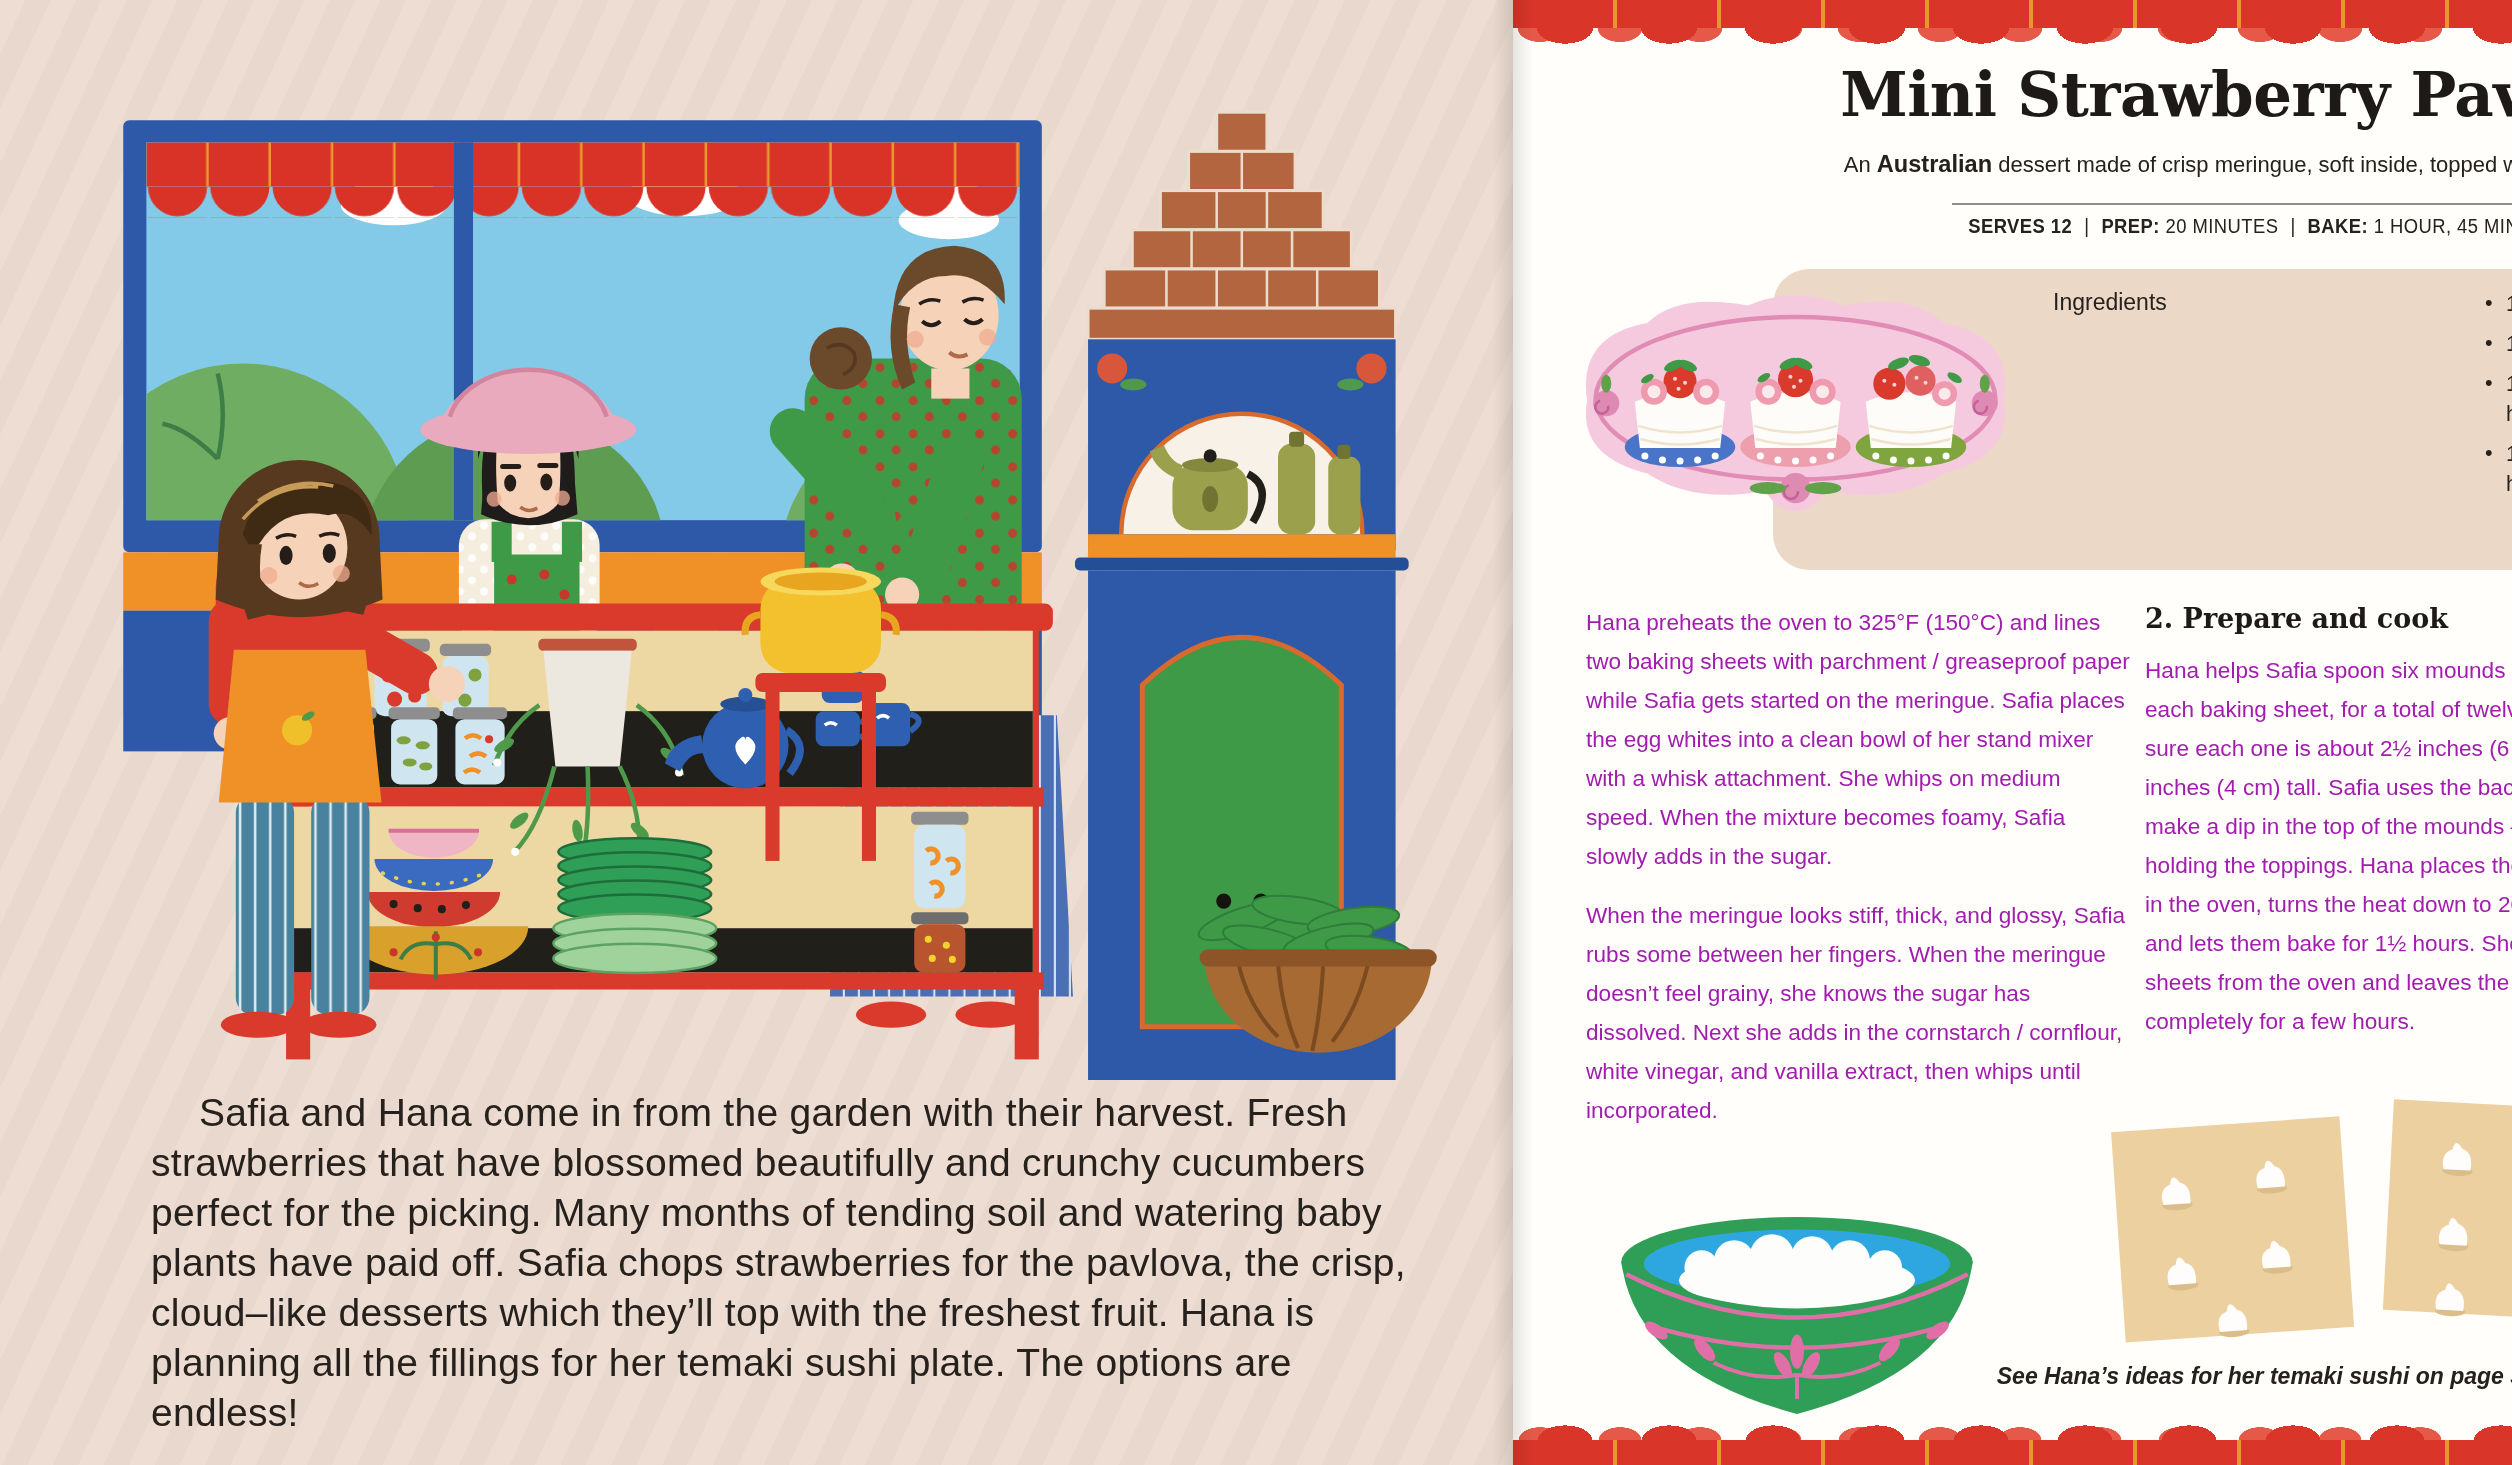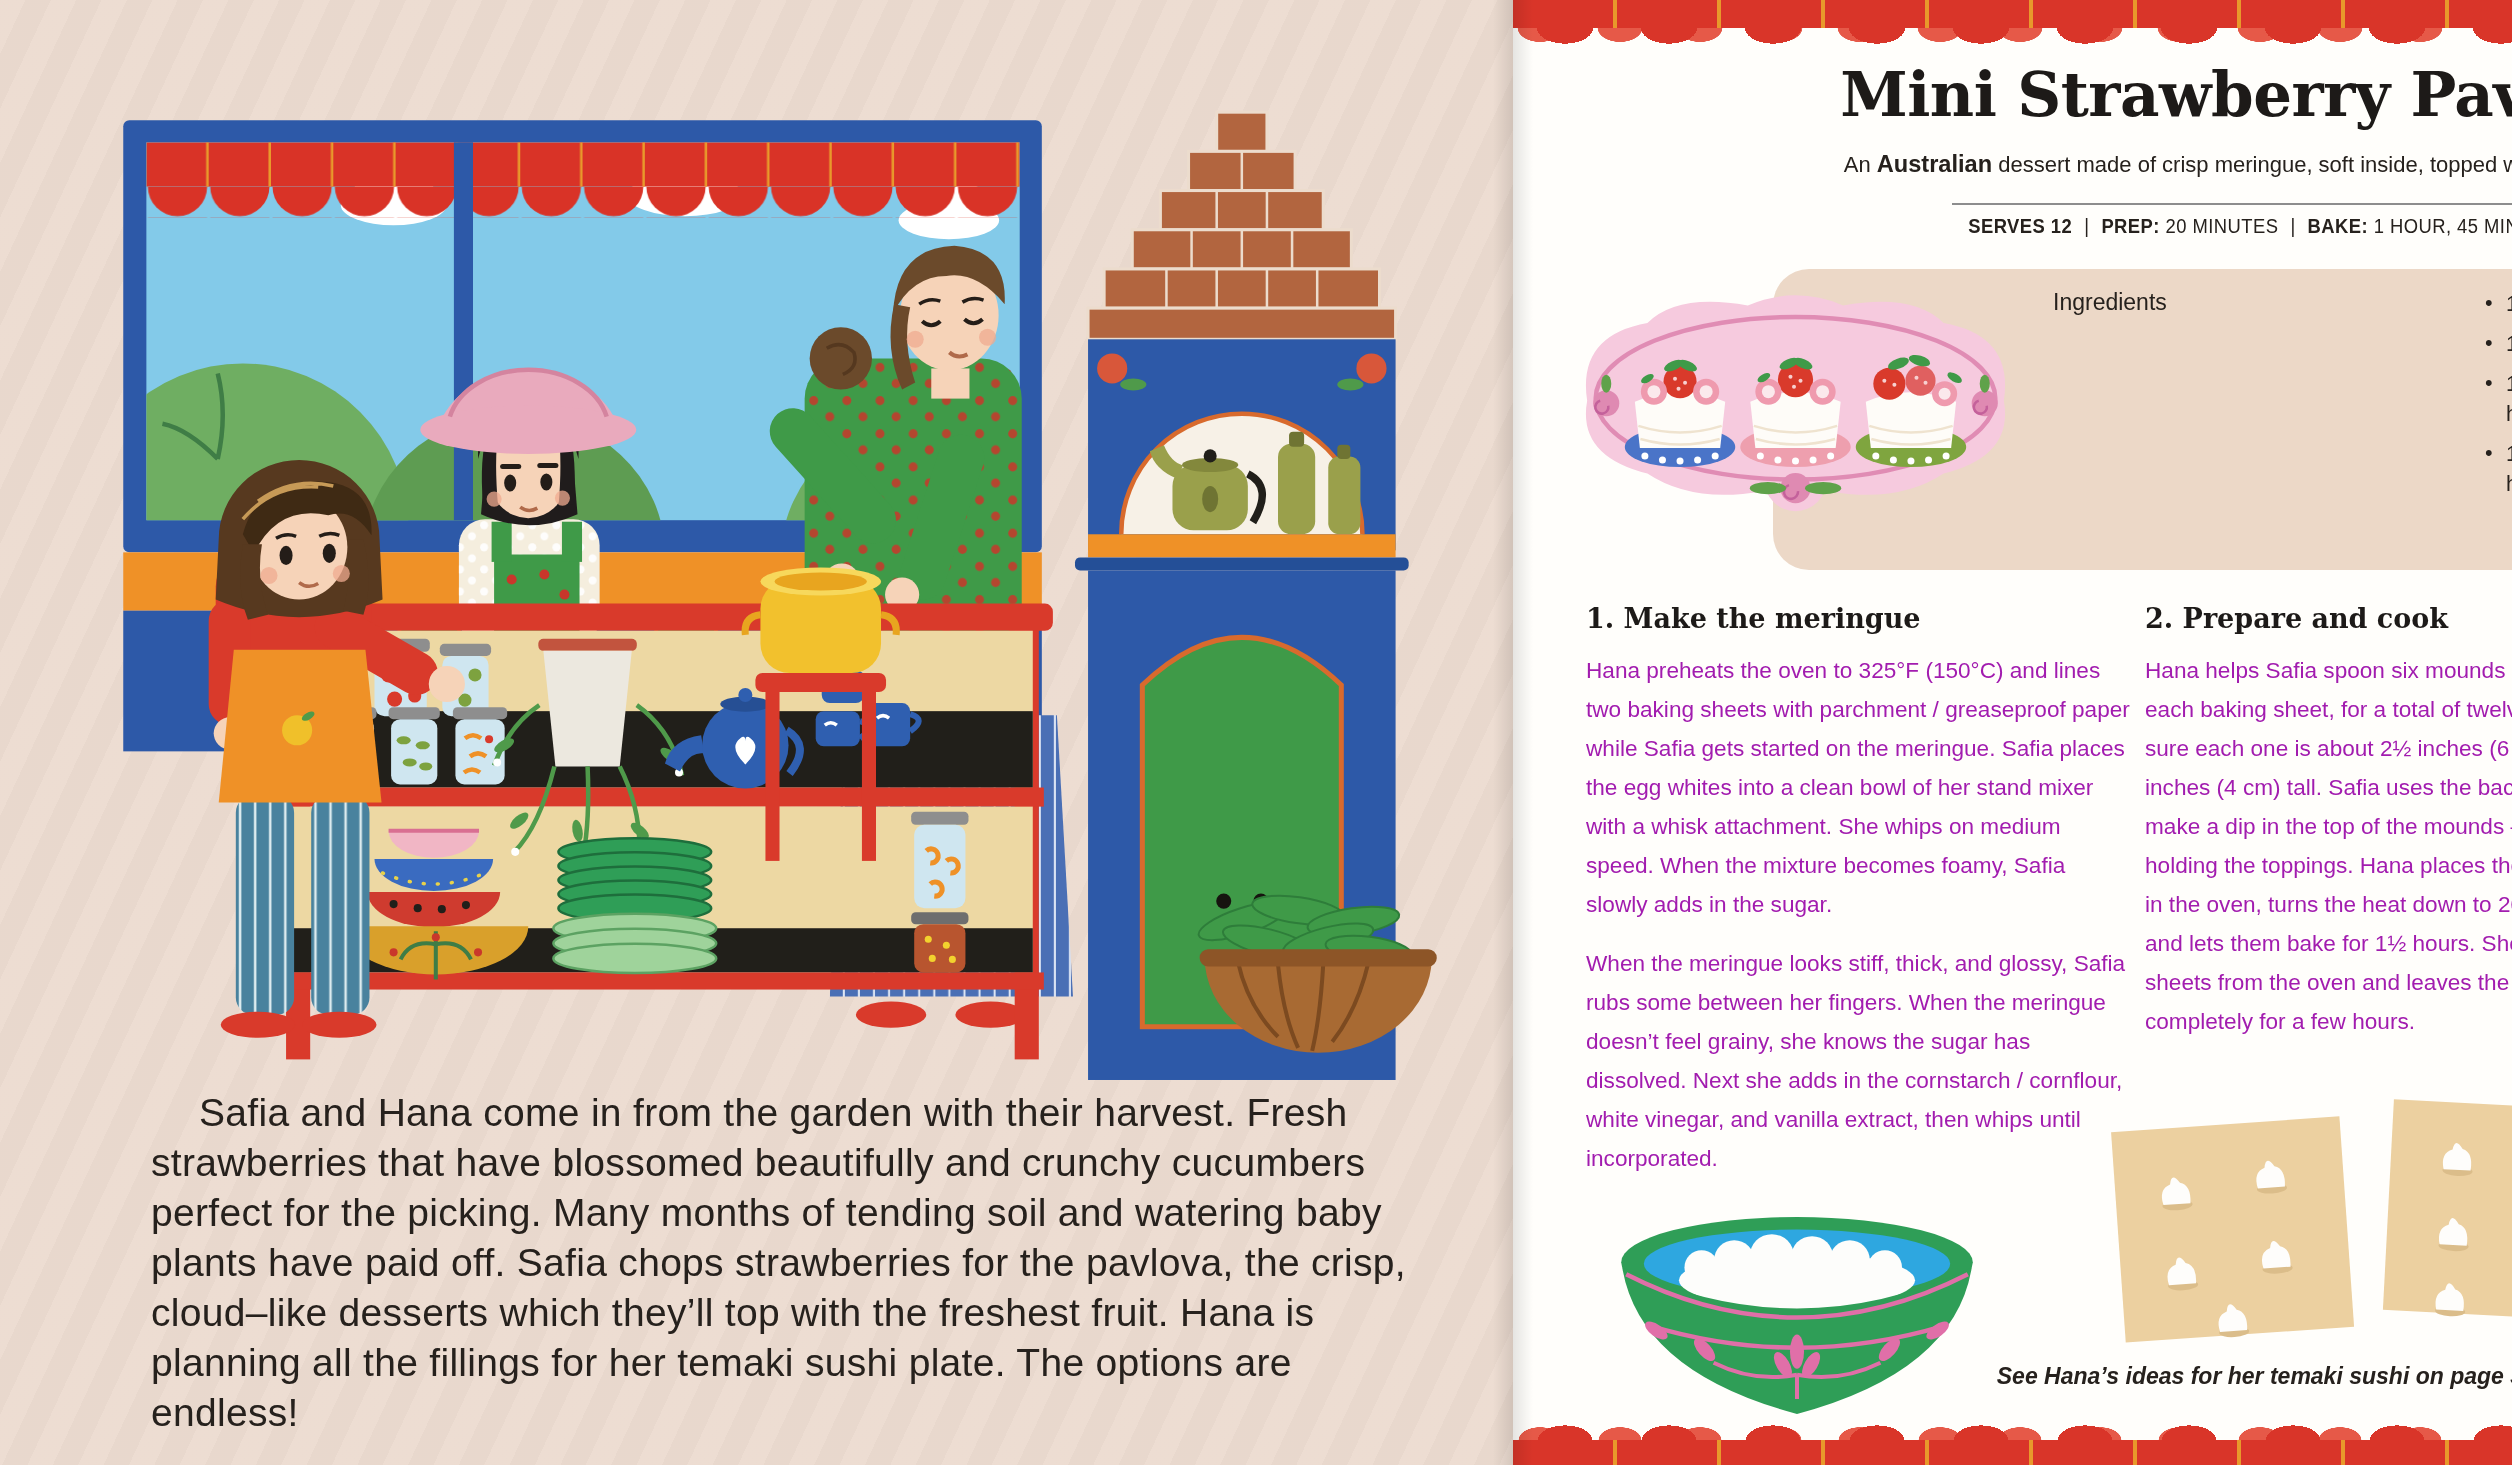--- a/index.html
+++ b/index.html
@@ -582,21 +582,20 @@
         </g>
       <rect x="270" y="62" width="104" height="42" rx="21" fill="#bfdcec"></rect>
       <circle cx="322" cy="83" r="13" fill="#fffefb"></circle>
       <circle cx="364" cy="83" r="9" fill="#2f5fb0"></circle>
       <path d="M30 62 L285 62 L262 170 Q155 204 52 170 Z" fill="#bfdcec"></path>
       <ellipse cx="157" cy="62" rx="128" ry="26" fill="#8fc3e0"></ellipse>
       <ellipse cx="157" cy="62" rx="98" ry="17" fill="#fdfdfb"></ellipse>
     </svg>
 
     <div class="step step-1">
-      <h3 class="display">1. Make the meringue</h3>
       <p>Hana preheats the oven to 325°F (150°C) and lines two baking sheets with parchment / greaseproof paper while Safia gets started on the meringue. Safia places the egg whites into a clean bowl of her stand mixer with a whisk attachment. She whips on medium speed. When the mixture becomes foamy, Safia slowly adds in the sugar.</p>
       <p>When the meringue looks stiff, thick, and glossy, Safia rubs some between her fingers. When the meringue doesn’t feel grainy, she knows the sugar has dissolved. Next she adds in the cornstarch / cornflour, white vinegar, and vanilla extract, then whips until incorporated.</p>
     </div>
     <div class="step step-2">
       <h3 class="display">2. Prepare and cook</h3>
       <p>Hana helps Safia spoon six mounds of meringue onto each baking sheet, for a total of twelve. They make sure each one is about 2½ inches (6 cm) wide and 1½ inches (4 cm) tall. Safia uses the back of the spoon to make a dip in the top of the mounds — perfect for holding the toppings. Hana places the baking sheets in the oven, turns the heat down to 200°F (100°C), and lets them bake for 1½ hours. She removes the sheets from the oven and leaves the meringue to cool completely for a few hours.</p>
     </div>
 
     <svg class="art" style="left:93px;top:1206px" width="382" height="216" viewBox="0 0 760 430">
       <ellipse cx="380" cy="112" rx="350" ry="90" fill="#2f9e57"></ellipse>

